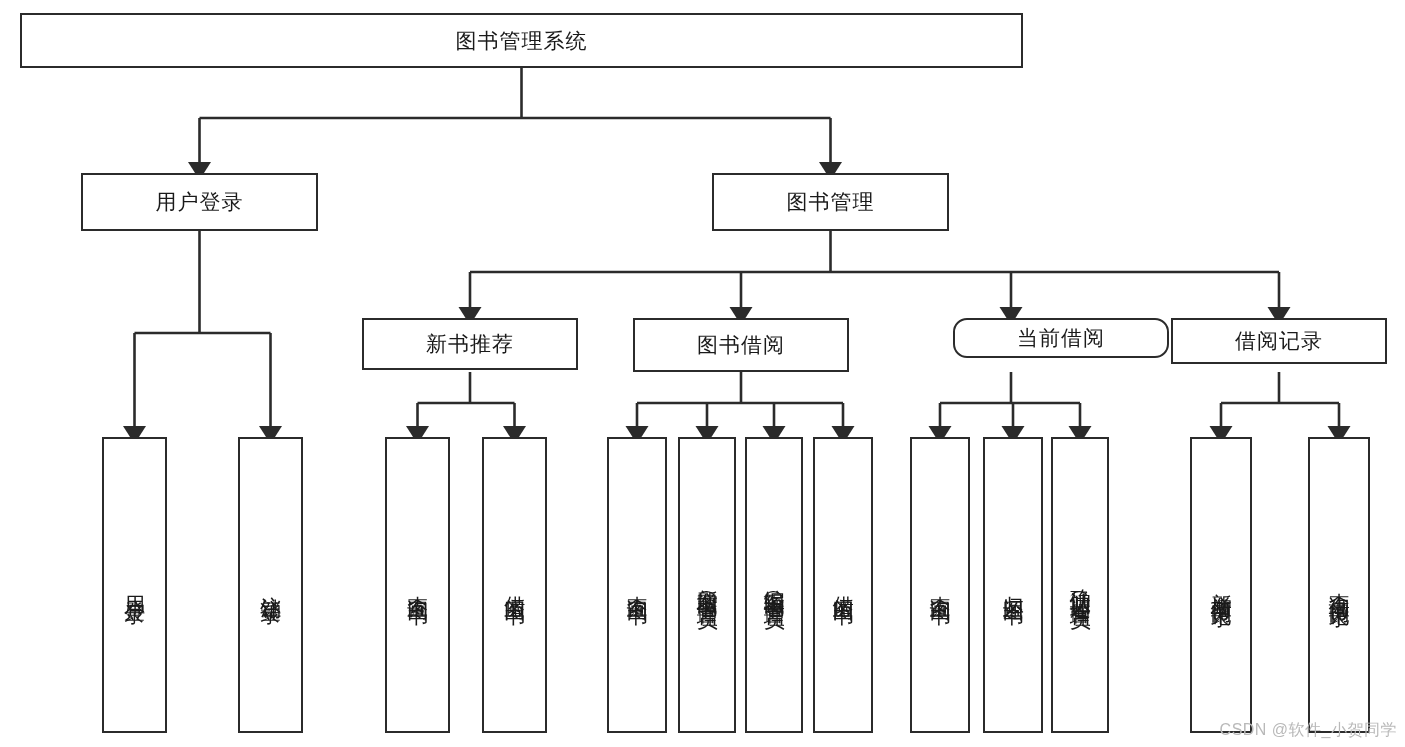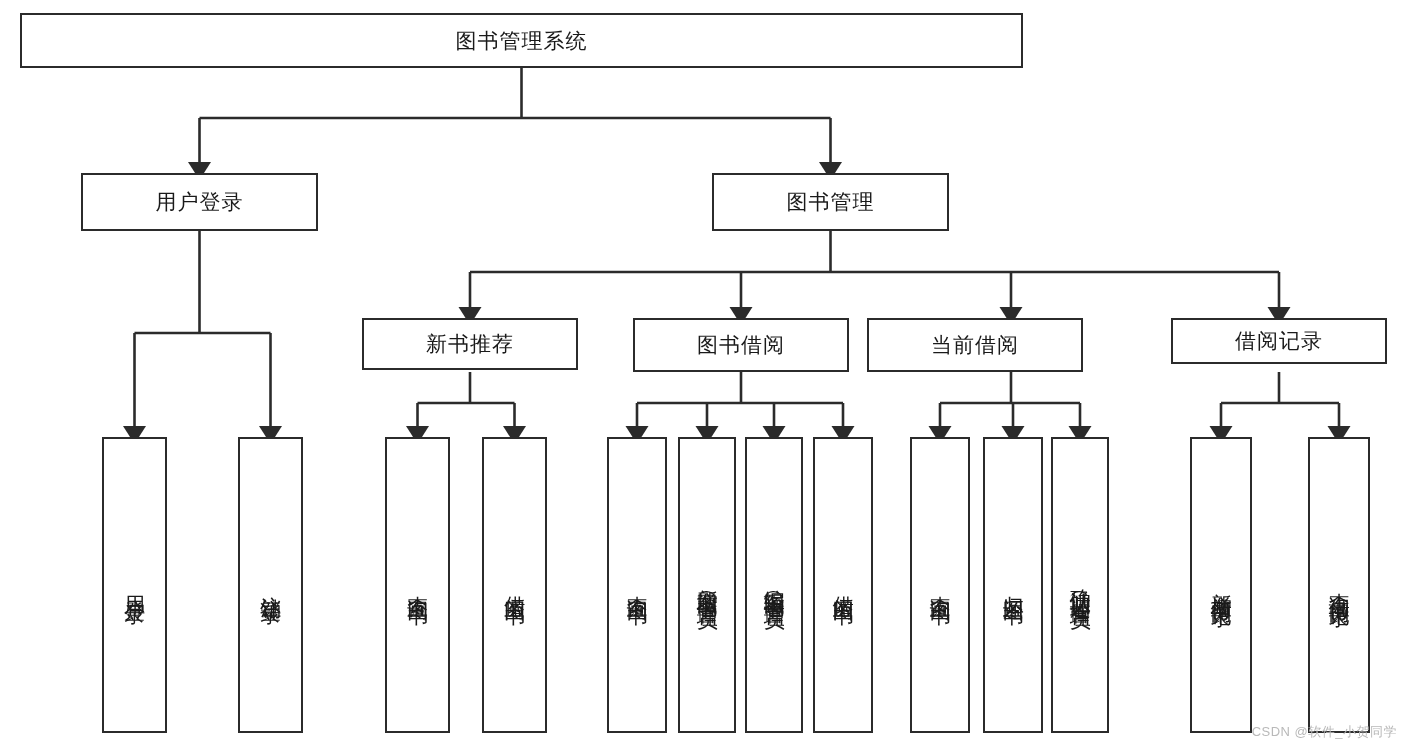--- a/index.html
+++ b/index.html
@@ -57,21 +57,21 @@
     white-space: nowrap;
   }
   .node-label {
     display: block;
     white-space: nowrap;
   }
   #watermark {
     position: absolute;
     right: 8px;
     bottom: 6px;
-    font-size: 13px;
+    font-size: 16px;
     color: #b9b9b9;
     letter-spacing: 0.5px;
     white-space: nowrap;
     user-select: none;
   }
 </style>
 </head>
 <body>
 
 <div id="diagram-root">
@@ -129,21 +129,21 @@
   <div class="node horiz" style="left: 712px; top: 173px; width: 237px; height: 58px;">
     <span class="node-label">图书管理</span>
   </div>
 
   <div class="node horiz" style="left: 362px; top: 318px; width: 216px; height: 52px;">
     <span class="node-label">新书推荐</span>
   </div>
   <div class="node horiz" style="left: 633px; top: 318px; width: 216px; height: 54px;">
     <span class="node-label">图书借阅</span>
   </div>
-  <div class="node horiz" style="left: 867px; top: 318px; width: 216px; height: 54px;">
+  <div class="node horiz" style="left: 953px; top: 318px; width: 216px; height: 40px; border-radius: 14px;">
     <span class="node-label">当前借阅</span>
   </div>
   <div class="node horiz" style="left: 1171px; top: 318px; width: 216px; height: 46px;">
     <span class="node-label">借阅记录</span>
   </div>
 
   <div class="node vert" style="left: 102px; top: 437px; width: 65px; height: 296px;">
     <span class="node-label">用户登录</span>
   </div>
   <div class="node vert" style="left: 238px; top: 437px; width: 65px; height: 296px;">

